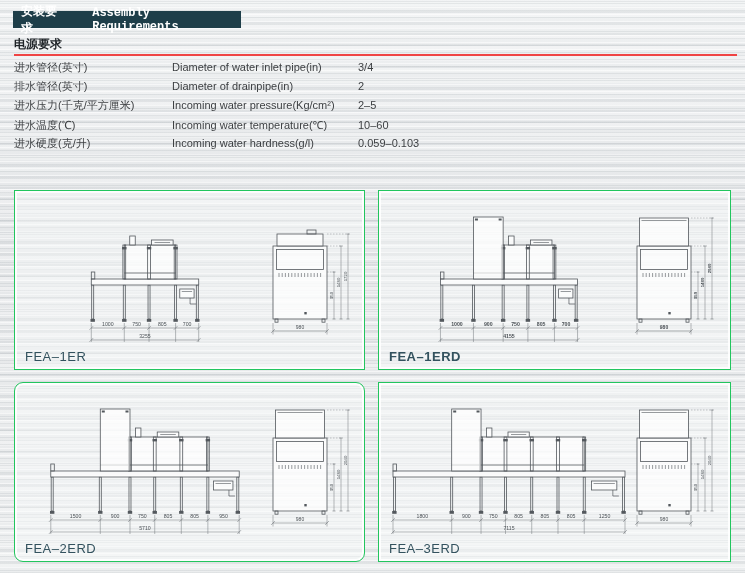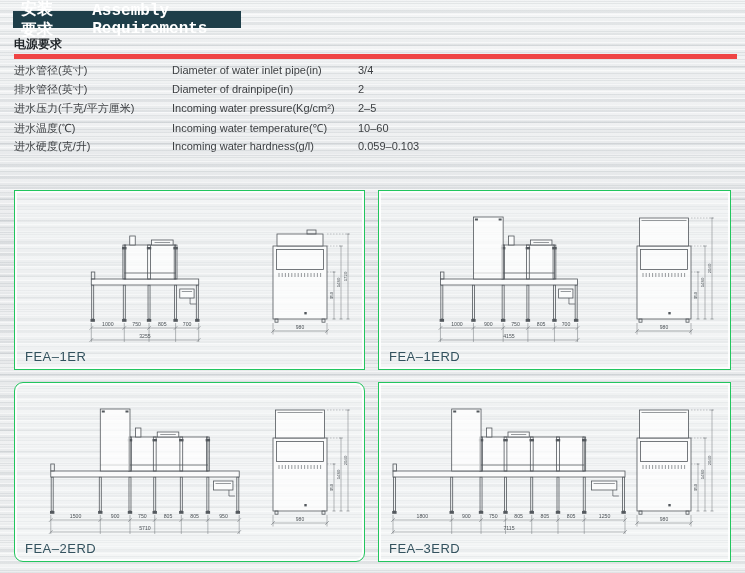--- a/index.html
+++ b/index.html
@@ -7,44 +7,44 @@
     width:745px;height:573px;position:relative;overflow:hidden;
     font-family:"Liberation Sans",sans-serif;
     background:
       repeating-linear-gradient(180deg, rgba(255,255,255,0.55) 0 1px, rgba(0,0,0,0) 1px 3px, rgba(140,150,155,0.16) 3px 4px, rgba(0,0,0,0) 4px 7px),
       repeating-linear-gradient(180deg, rgba(120,130,138,0.10) 0 2px, rgba(255,255,255,0.28) 2px 6px, rgba(0,0,0,0) 6px 11px),
       linear-gradient(180deg,#eff1f2,#e5e7e9 40%,#eceeef);
   }
   .title-bar{
     position:absolute;left:13px;top:11px;width:228px;height:17px;
     background:#1e3e49;color:#fff;display:flex;align-items:center;
-    font-size:16px;font-weight:bold;padding-left:8px;box-sizing:border-box;
+    font-size:12px;font-weight:bold;padding-left:8px;box-sizing:border-box;
   }
   .title-bar .en{margin-left:24px;font-family:Liberation Mono, monospace;}
   .spec-table{position:absolute;left:14px;top:36px;width:723px;}
   .spec-row{display:flex;align-items:baseline;height:19px;font-size:11px;color:#3c3f42;}
-  .spec-row.head{height:18px;border-bottom:5px solid #ef4444;color:#1f2428;margin-bottom:4px;}
+  .spec-row.head{height:18px;border-bottom:2px solid #ef4444;color:#1f2428;margin-bottom:4px;}
   .spec-row.head .c1{font-weight:bold;font-size:12px;}
   .spec-row.head .c2{font-weight:bold;font-size:11.5px;}
   .c1{width:158px;flex:none;}
   .c2{width:186px;flex:none;}
   .c3{flex:1;}
   .panel{
     position:absolute;box-sizing:border-box;
     border:1px solid #22c55e;
     box-shadow:inset 0 0 0 2px rgba(255,255,255,0.85);
     background:rgba(248,250,250,0.45);
     padding-left:44px;
   }
   .panel .model-label{
     position:absolute;left:10px;bottom:5px;font-size:13px;color:#33525e;letter-spacing:0.5px;
   }
   .panel svg{position:absolute;left:2px;top:4px;}
   #p1{left:14px;top:190px;width:351px;height:180px;}
-  #p2{left:378px;top:190px;width:353px;height:180px;}
+  #p2{left:378px;top:190px;width:353px;height:180px;font-weight:bold;}
   #p3{left:14px;top:382px;width:351px;height:180px;border-radius:9px;}
   #p4{left:378px;top:382px;width:353px;height:180px;}
 </style>
 </head>
 <body>
 
 <div class="title-bar">
   <span class="zh">安装要求</span>
   <span class="en">Assembly Requirements</span>
 </div>

